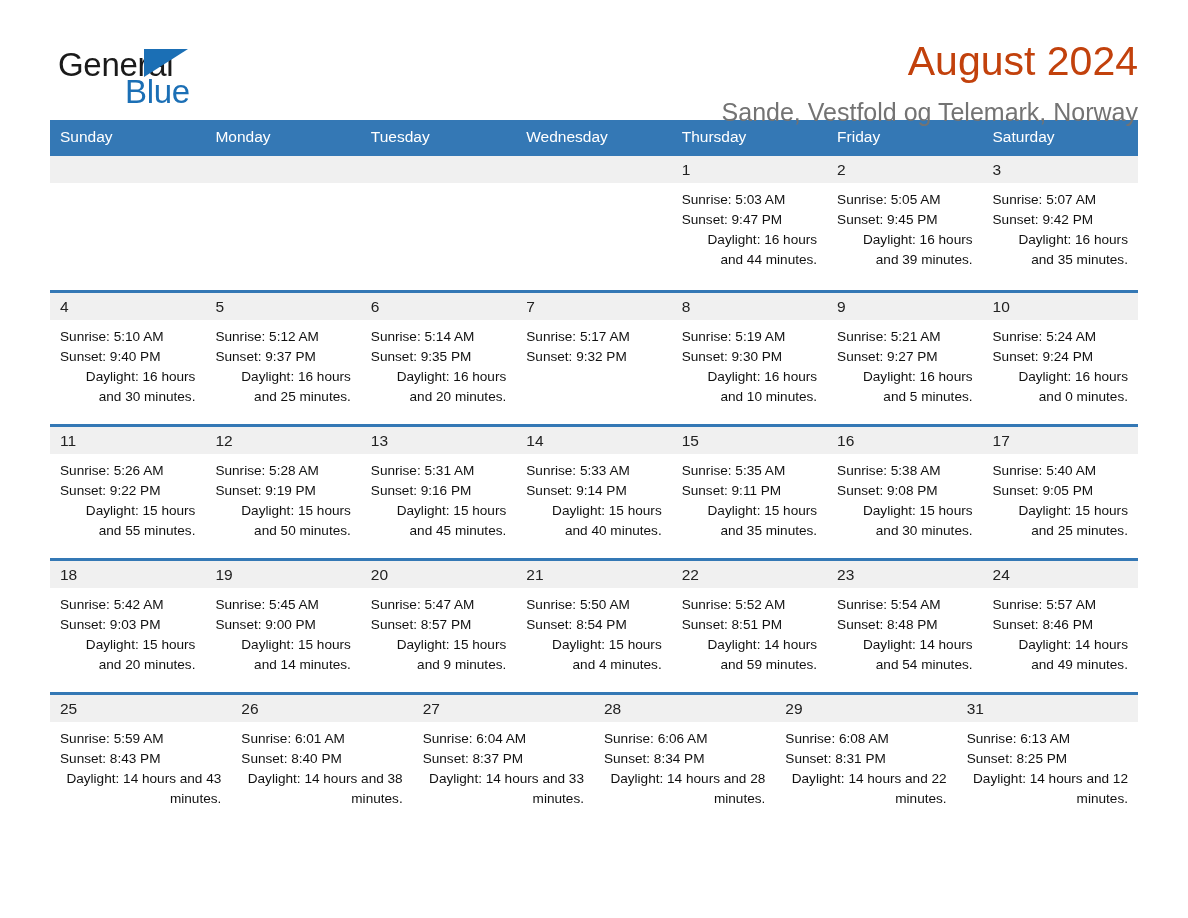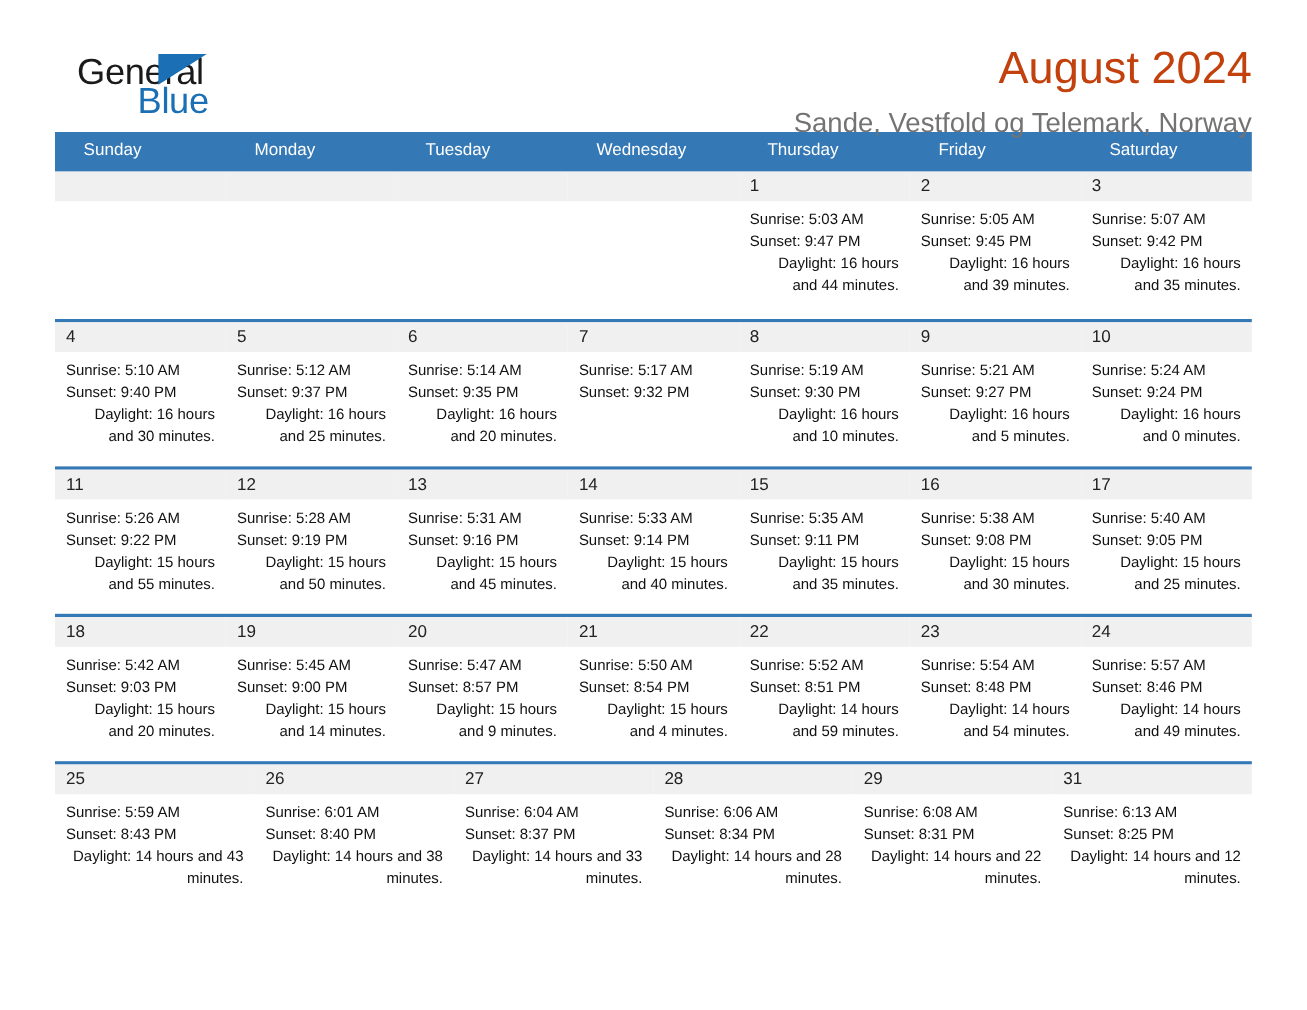--- a/index.html
+++ b/index.html
@@ -32,21 +32,21 @@
     box-sizing: border-box;
   }
   .brand {
     position: relative;
     width: 200px;
     height: 70px;
     flex: 0 0 auto;
   }
   .brand-general {
     position: absolute;
-    left: 20px;
+    left: 8px;
     top: 8px;
     font-size: 33px;
     letter-spacing: -0.3px;
     color: #1a1a1a;
     line-height: 1;
   }
   .brand-blue {
     position: absolute;
     left: 75px;
     top: 35px;
@@ -93,21 +93,20 @@
     display: flex;
     background: #3478b5;
   }
   .weekday {
     flex: 1 1 0;
     color: #ffffff;
     font-size: 15.5px;
     padding: 8px 0 9px 10px;
     box-sizing: border-box;
     line-height: 1.2;
-    margin-left: 16px;
   }
 
   .week-row {
     display: flex;
     border-top: 3px solid #3478b5;
     height: 134px;
     box-sizing: border-box;
   }
   .week-row.first {
     border-top: none;

